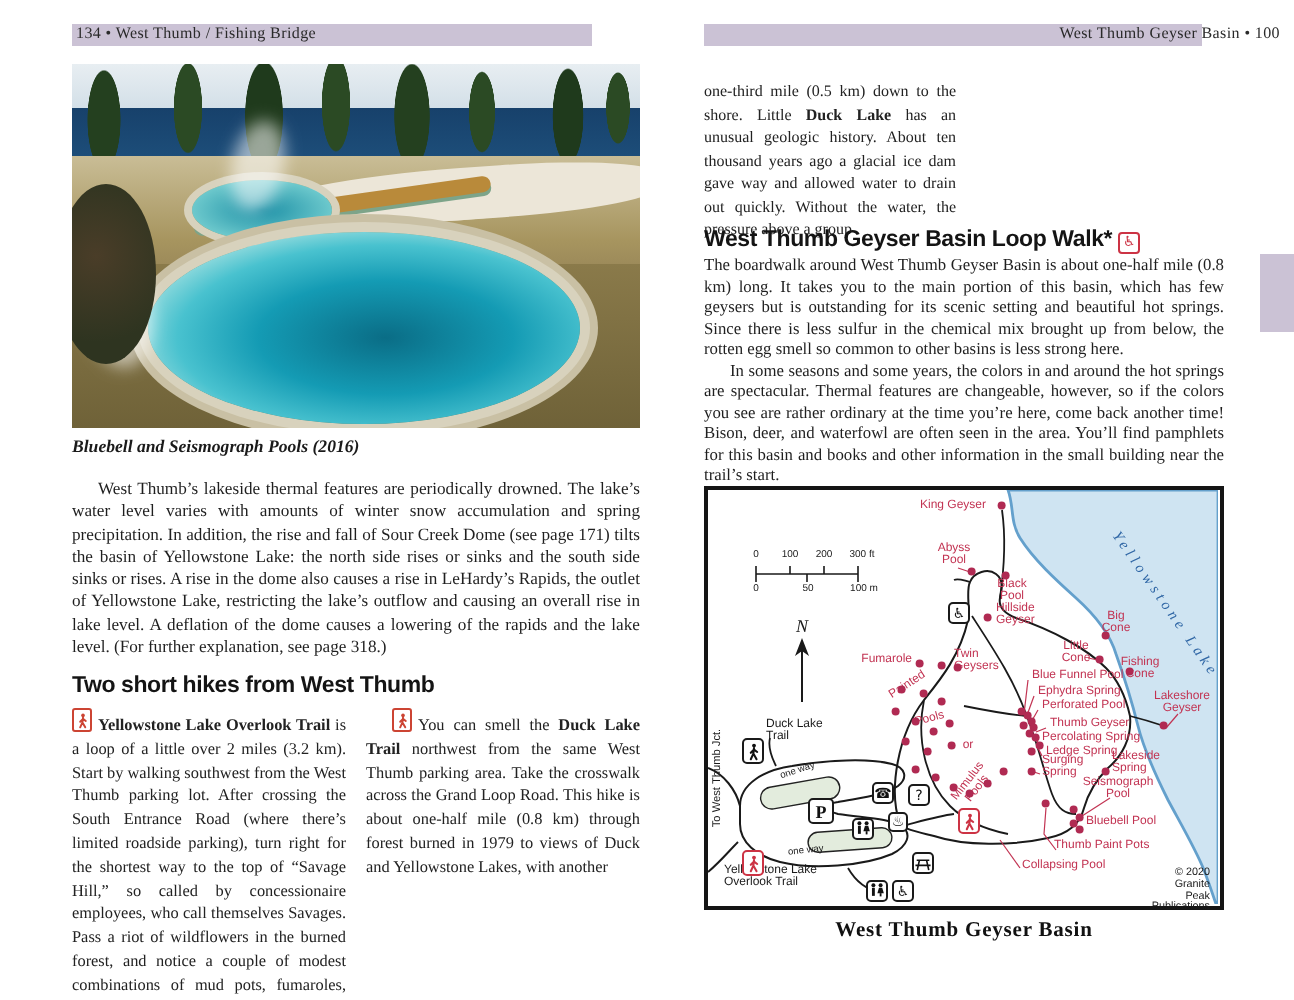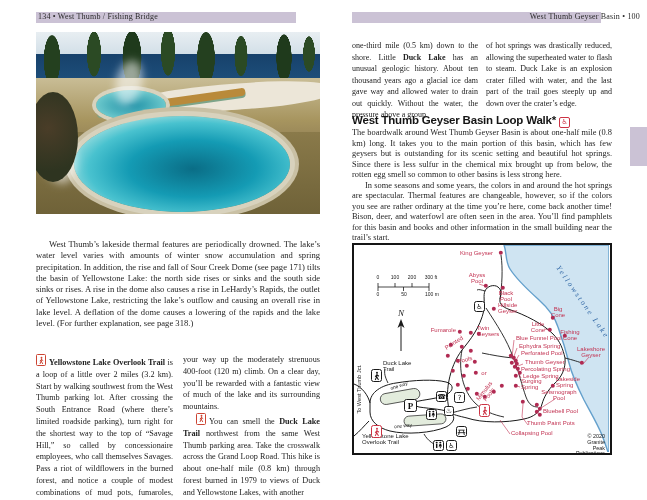--- a/index.html
+++ b/index.html
@@ -105,56 +105,56 @@
     <div class="mid"></div>
       <div class="sinter"></div>
       <div class="runoff"></div>
     <div class="fg"></div>
       <div class="pool2"></div>
       <div class="pool"></div>
     <div class="steam1"></div>
       <div class="steam2"></div>
       <div class="bush"></div>
   </div>
+  <div class="caption">Bluebell and Seismograph Pools (2016)</div>
 
   <div id="intro" class="body-copy indent">West Thumb’s lakeside thermal features are periodically drowned. The lake’s water level varies with amounts of winter snow accumulation and spring precipitation. In addition, the rise and fall of Sour Creek Dome (see page 171) tilts the basin of Yellowstone Lake: the north side rises or sinks and the south side sinks or rises. A rise in the dome also causes a rise in LeHardy’s Rapids, the outlet of Yellowstone Lake, restricting the lake’s outflow and causing an overall rise in lake level. A deflation of the dome causes a lowering of the rapids and the lake level. (For further explanation, see page 318.)</div>
 
+  <div id="hikes-head" class="section-head">Two short hikes from West Thumb</div>
 
   <div id="left-cols" class="cols">
     <div class="col">
       <span class="hike-marker"><svg width="7" height="9" viewBox="0 0 10 12">
             <g stroke="#c43" stroke-width="1.4" fill="none" stroke-linecap="round">
               <circle cx="5" cy="2" r="1.3" fill="#c43" stroke="none"></circle>
               <path d="M5,3.5 L4.6,7 M5,4.5 L7,6 M5,4.5 L3,6.5 M4.6,7 L6.6,10.5 M4.6,7 L3,10.5"></path>
             </g>
           </svg></span><b>Yellowstone Lake Overlook Trail</b><span> is a loop of a little over 2 miles (3.2 km). Start by walking southwest from the West Thumb parking lot. After crossing the South Entrance Road (where there’s limited roadside parking), turn right for the shortest way to the top of “Savage Hill,” so called by concessionaire employees, who call themselves Savages. Pass a riot of wildflowers in the burned forest, and notice a couple of modest combinations of mud pots, fumaroles, and hot pools on</span>
     </div>
     <div class="col">
-      <div>your way up the moderately strenuous 400-foot (120 m) climb. On a clear day, you’ll be rewarded with a fantastic view of much of the lake and its surrounding mountains.</div>
       <div class="indent" style="margin-top:0;">
         <span class="hike-marker"><svg width="7" height="9" viewBox="0 0 10 12">
               <g stroke="#c43" stroke-width="1.4" fill="none" stroke-linecap="round">
                 <circle cx="5" cy="2" r="1.3" fill="#c43" stroke="none"></circle>
                 <path d="M5,3.5 L4.6,7 M5,4.5 L7,6 M5,4.5 L3,6.5 M4.6,7 L6.6,10.5 M4.6,7 L3,10.5"></path>
               </g>
             </svg></span><span>You can smell the </span><b>Duck Lake Trail</b><span> northwest from the same West Thumb parking area. Take the crosswalk across the Grand Loop Road. This hike is about one-half mile (0.8 km) through forest burned in 1979 to views of Duck and Yellowstone Lakes, with another</span>
       </div>
     </div>
   </div>
 </div>
 
 <div class="page" id="right-page">
   <div class="hdr-bar" style="left:0px;width:249px;"></div>
   <div class="hdr-text" style="right:-28px;text-align:right;">West Thumb Geyser Basin  •  100</div>
 
   <div id="right-cols" class="cols">
     <div class="col">
       <span>one-third mile (0.5 km) down to the shore. Little </span><b>Duck Lake</b><span> has an unusual geologic history. About ten thousand years ago a glacial ice dam gave way and allowed water to drain out quickly. Without the water, the pressure above a group</span>
     </div>
-    <div class="col">of hot springs was drastically reduced, allowing the superheated water to flash to steam. Duck Lake is an explosion crater filled with water, and the last part of the trail goes steeply up and down over the crater’s edge.</div>
   </div>
 
   <div id="loop-head" class="section-head">
     <span>West Thumb Geyser Basin Loop Walk*</span><span class="access-badge">♿</span>
   </div>
 
   <div id="loop-body" class="body-copy" style="font-size:8.4px;line-height:10.5px;">
     <div>The boardwalk around West Thumb Geyser Basin is about one-half mile (0.8 km) long. It takes you to the main portion of this basin, which has few geysers but is outstanding for its scenic setting and beautiful hot springs. Since there is less sulfur in the chemical mix brought up from below, the rotten egg smell so common to other basins is less strong here.</div>
     <div class="indent">In some seasons and some years, the colors in and around the hot springs are spectacular. Thermal features are changeable, however, so if the colors you see are rather ordinary at the time you’re here, come back another time! Bison, deer, and waterfowl are often seen in the area. You’ll find pamphlets for this basin and books and other information in the small building near the trail’s start.</div>
   </div>
@@ -358,15 +358,16 @@
         <div class="micon redbox" style="left: 125px; top: 159px; width: 11px; height: 13px;">
           <svg width="8" height="10" viewBox="0 0 10 12">
             <g stroke="#cc3344" stroke-width="1.3" fill="none" stroke-linecap="round">
               <circle cx="5" cy="2" r="1.2" fill="#cc3344" stroke="none"></circle>
               <path d="M5,3.5 L4.6,7 M5,4.5 L7,6 M5,4.5 L3,6.5 M4.6,7 L6.6,10.5 M4.6,7 L3,10.5"></path>
             </g>
           </svg>
         </div>
       </div>
   </div>
+  <div id="map-caption">West Thumb Geyser Basin</div>
 </div>
 
 <div id="thumb-tab"></div>
 
 </body></html>

